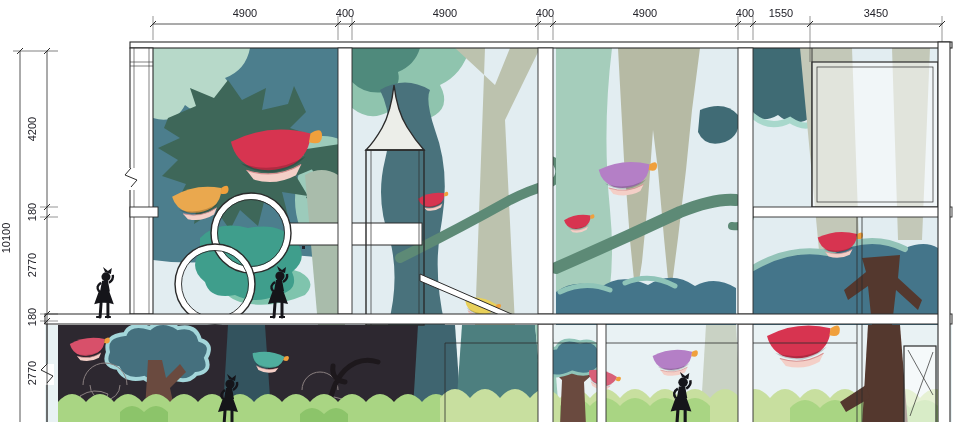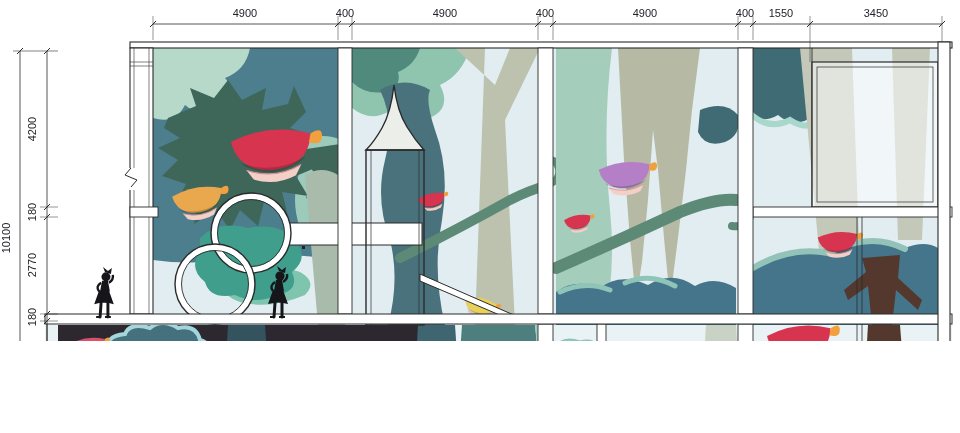--- a/index.html
+++ b/index.html
@@ -1,16 +1,16 @@
 <!DOCTYPE html>
 <html><head>
 <meta charset="utf-8">
 <style>
   html,body{margin:0;padding:0;background:#ffffff;}
-  .stage{position:relative;width:960px;height:341px;background:#ffffff;overflow:hidden;
+  .stage{position:relative;width:960px;height:422px;background:#ffffff;overflow:hidden;
          font-family:"Liberation Sans", sans-serif;}
   svg{display:block;}
   text.dim{font-family:"Liberation Sans", sans-serif;font-size:11px;fill:#23232a;}
 </style>
 </head>
 <body>
 
 <div class="stage">
 <svg width="960" height="433" viewBox="0 0 960 433">
   <defs>

